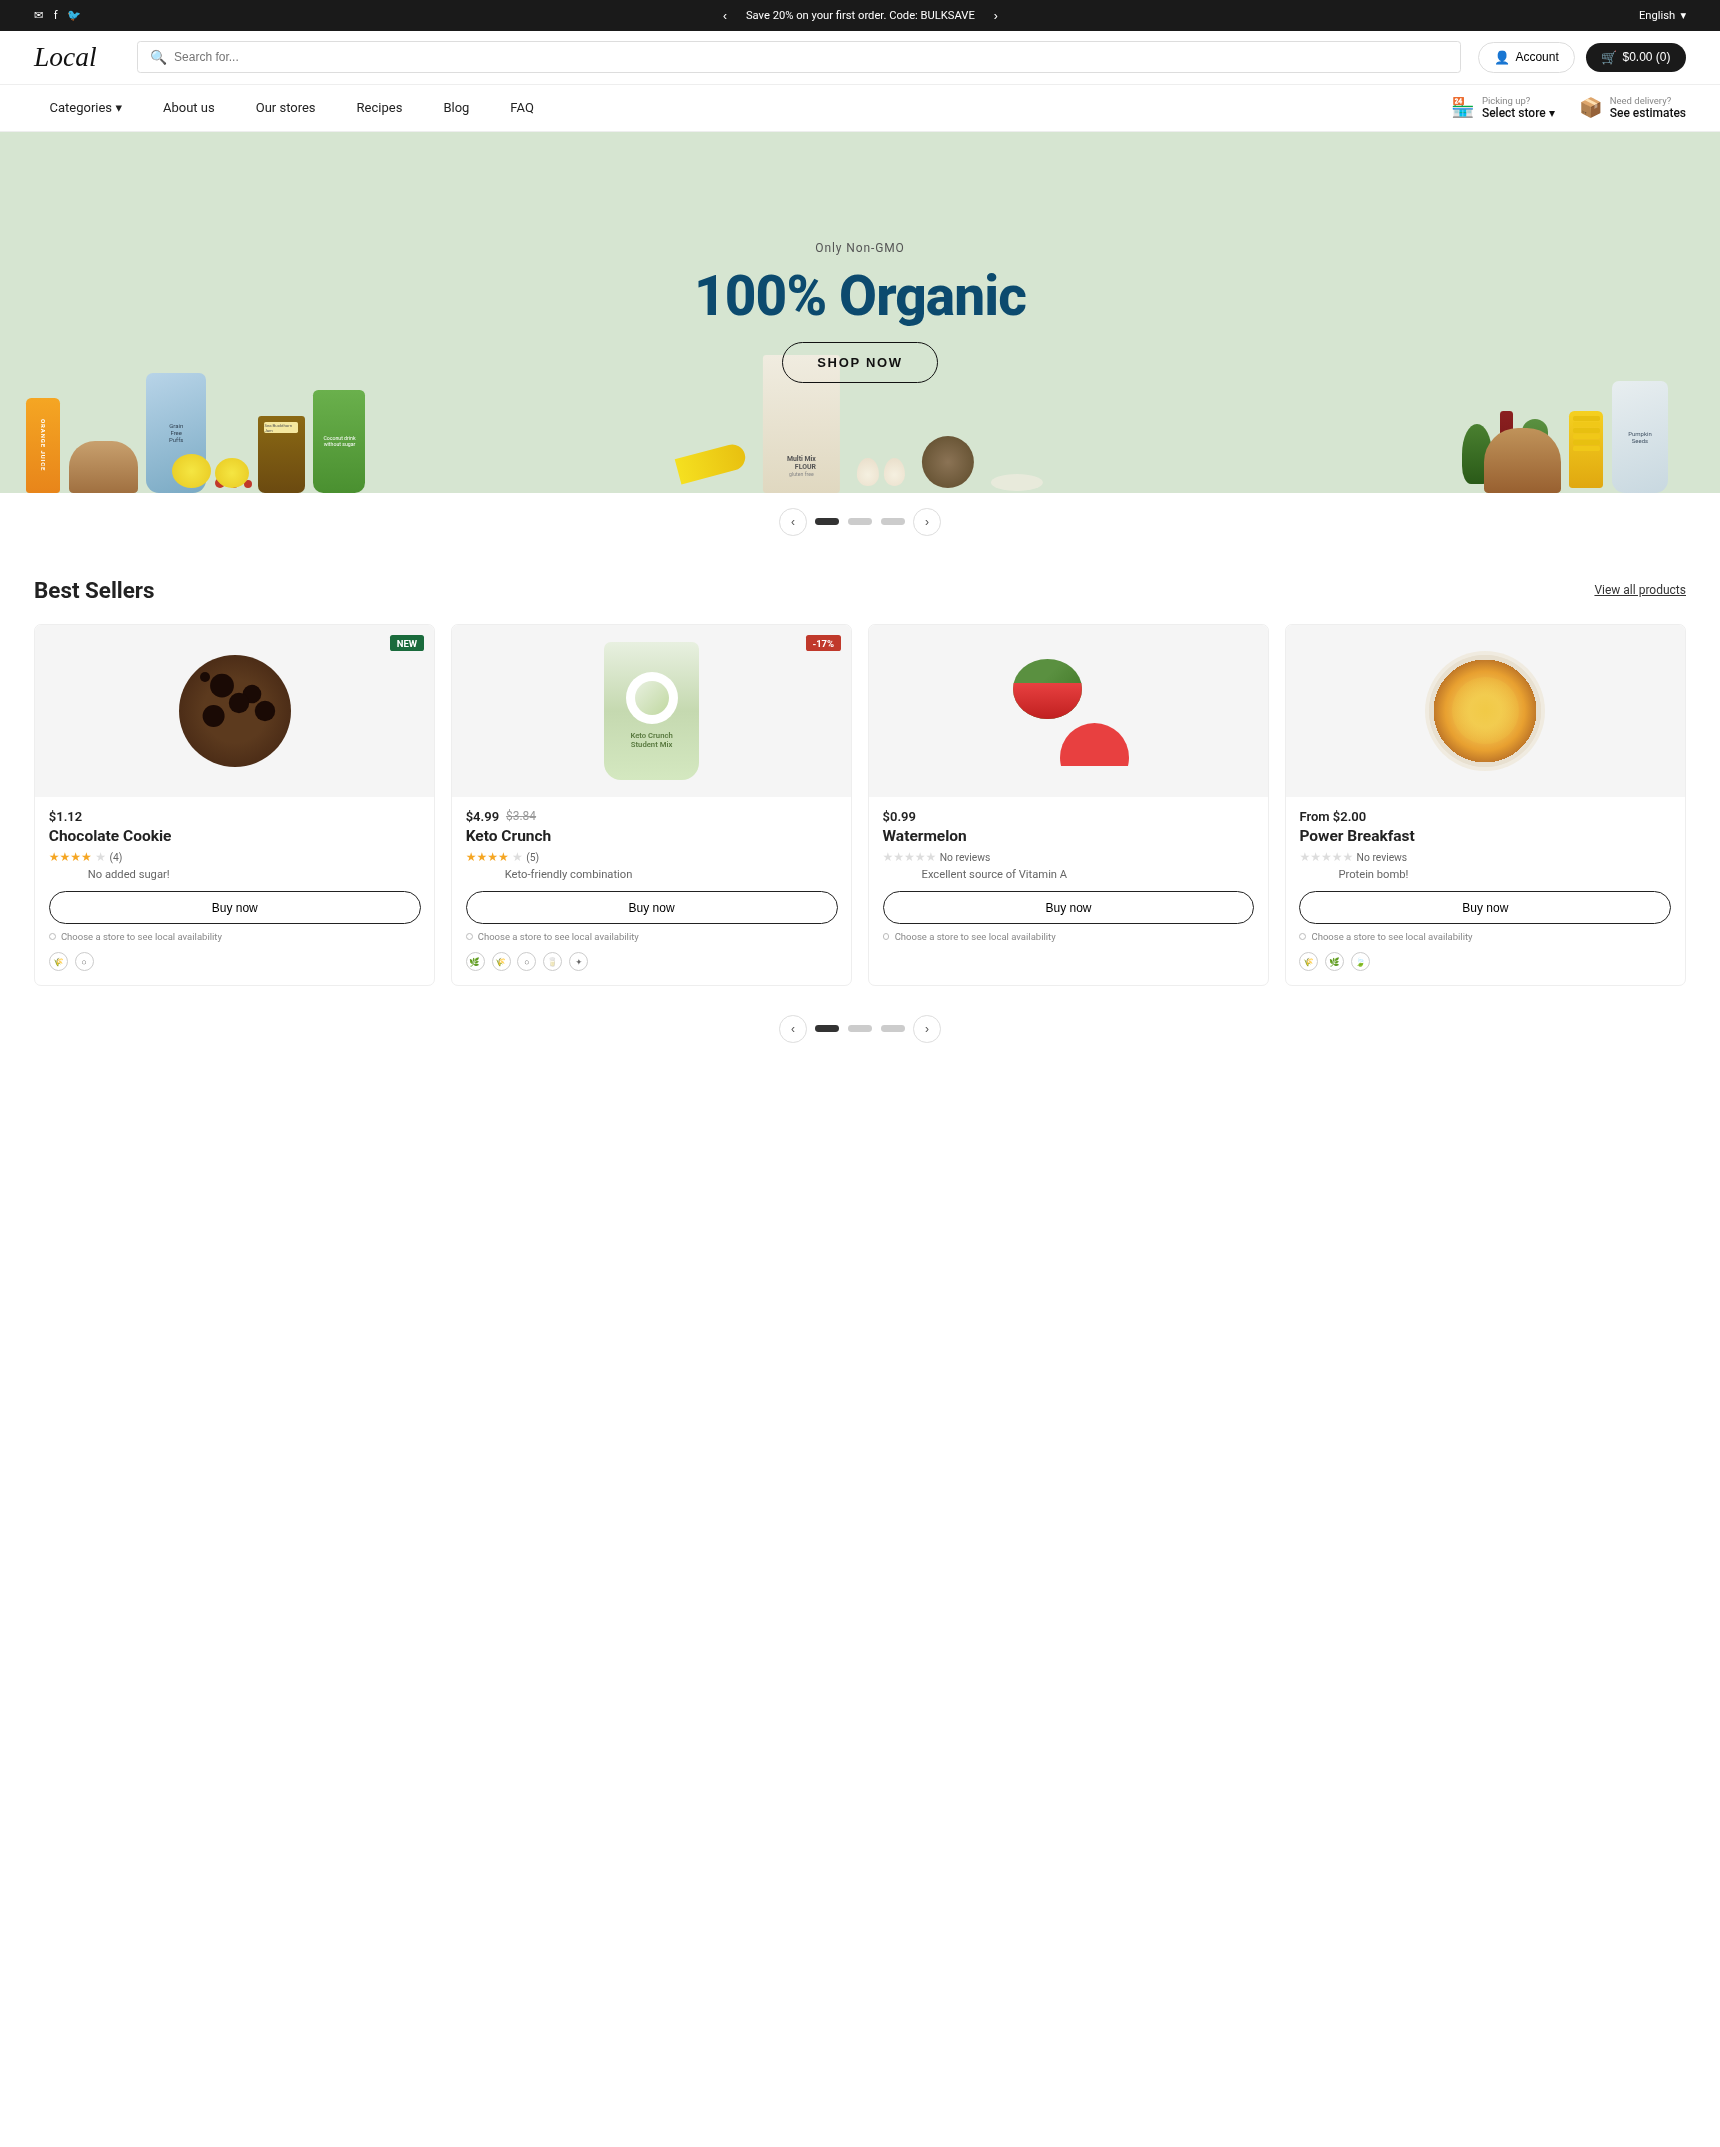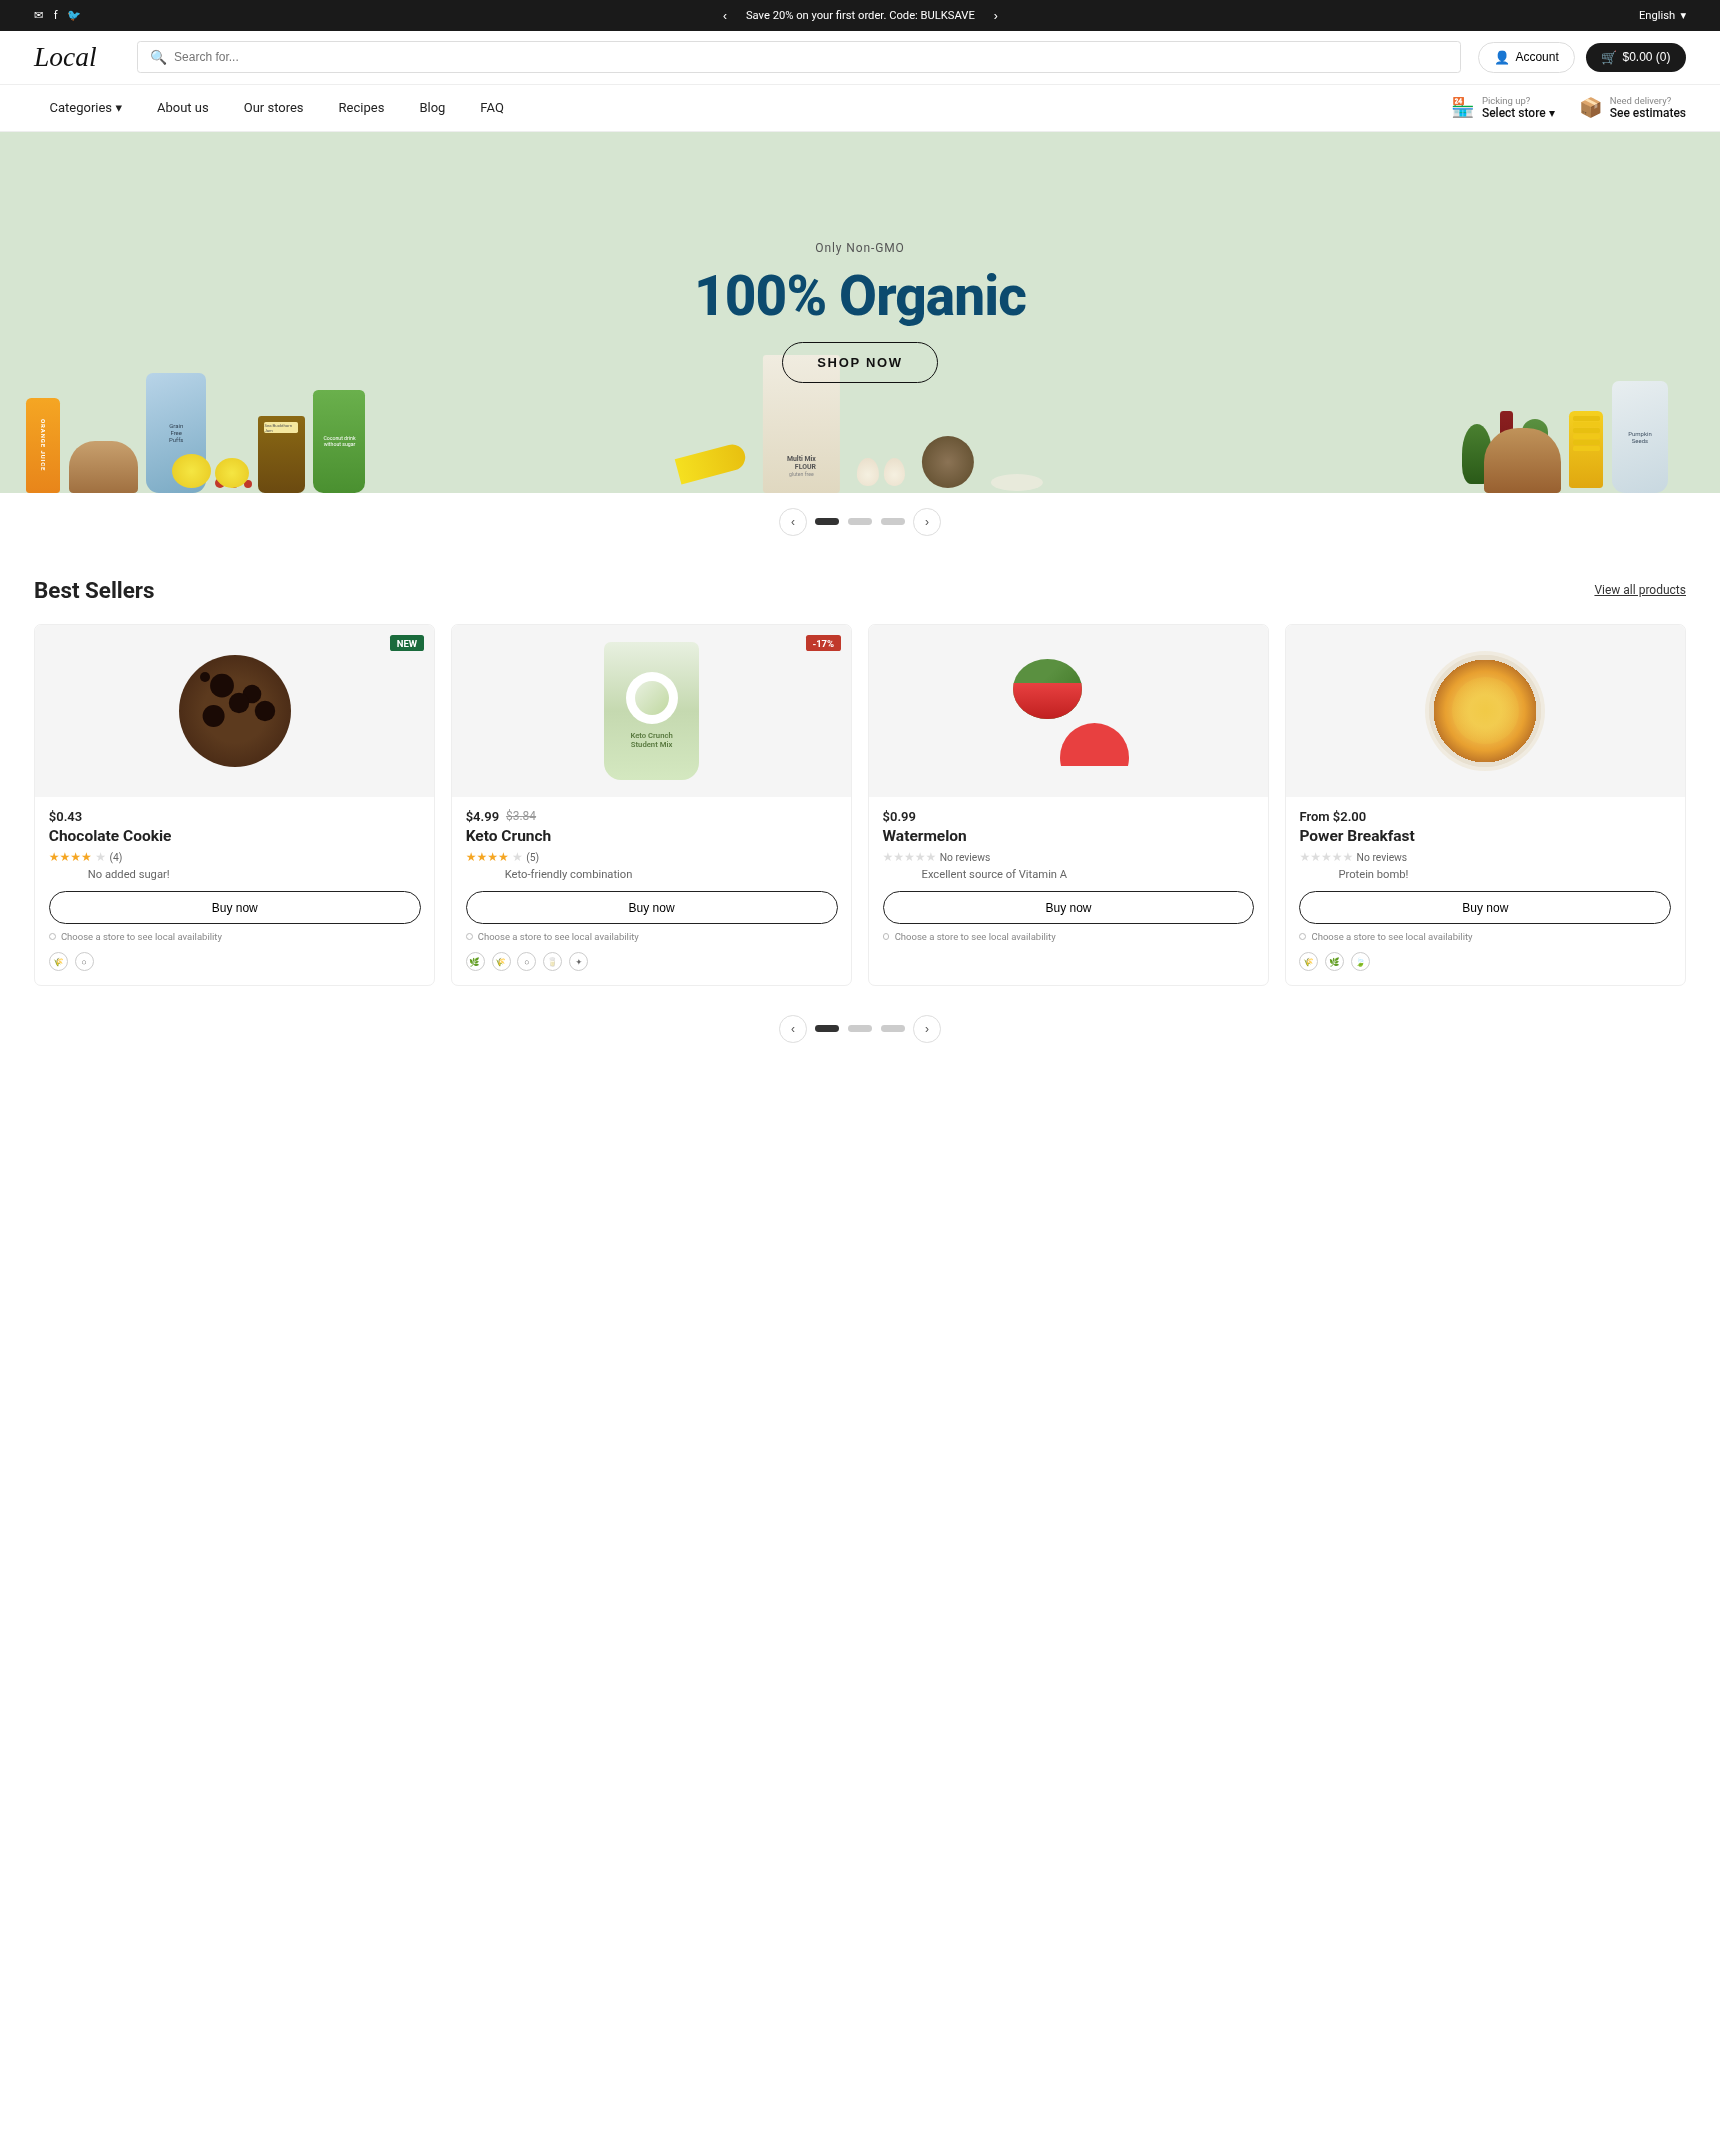--- a/index.html
+++ b/index.html
@@ -16,21 +16,21 @@
     .header { display: flex; align-items: center; padding: 10.3px 34px; border-bottom: 0.9px solid #eee; gap: 17px; }
     .logo { font-size: 27.5px; font-family: Georgia, serif; font-style: italic; font-weight: 400; color: #111; text-decoration: none; min-width: 86px; }
     .search-bar { flex: 1; display: flex; align-items: center; border: 0.9px solid #ddd; border-radius: 3.4px; padding: 6.9px 12px; gap: 6.9px; }
     .search-bar input { border: none; outline: none; font-size: 12px; flex: 1; background: transparent; color: #555; }
     .header-actions { display: flex; gap: 10.3px; align-items: center; }
     .btn-account { display: flex; align-items: center; gap: 5.2px; border: 0.9px solid #ddd; border-radius: 20.6px; padding: 6.9px 15.5px; background: #fff; font-size: 12px; cursor: pointer; }
     .btn-cart { display: flex; align-items: center; gap: 5.2px; border: none; border-radius: 20.6px; padding: 6.9px 15.5px; background: #1a1a1a; color: #fff; font-size: 12px; cursor: pointer; }
 
     
     .nav { display: flex; align-items: center; justify-content: space-between; padding: 0 34px; border-bottom: 0.9px solid #eee; }
-    .nav-left { display: flex; align-items: center; gap: 4px; }
+    .nav-left { display: flex; align-items: center; gap: 10px; }
     .nav-item { padding: 15.5px 15.5px; font-size: 13px; cursor: pointer; color: #222; display: flex; align-items: center; gap: 3.4px; white-space: nowrap; }
     .nav-right { display: flex; align-items: center; gap: 24px; }
     .nav-right-item { display: flex; align-items: center; gap: 6.9px; font-size: 11.2px; color: #444; cursor: pointer; }
     .nav-right-item .label { font-size: 9.5px; color: #888; }
     .nav-right-item .value { font-size: 12px; font-weight: 500; color: #111; display: flex; align-items: center; gap: 3.4px; }
 
     
     .hero { background: #d6e5d1; position: relative; overflow: hidden; height: 361px; display: flex; align-items: center; justify-content: center; }
     .hero-content { text-align: center; z-index: 2; position: relative; }
     .hero-subtitle { font-size: 12px; color: #555; letter-spacing: 0.9px; margin-bottom: 8.6px; }
@@ -267,21 +267,21 @@
 
   <div class="product-grid">
 
     <div class="product-card">
       <div class="product-img">
         <div class="product-badge">NEW</div>
         <div class="cookie-img"></div>
       </div>
       <div class="product-info">
         <div class="product-price">
-          <span>$0.43</span>
+          <span>$1.12</span>
         </div>
         <div class="product-name">Chocolate Cookie</div>
         <div class="product-stars">
           <span class="stars">★★★★</span>
             <span class="stars empty">★</span>
           <span class="review-count">(4)</span>
         </div>
         <div class="product-desc">No added sugar!</div>
       </div>
       <button class="btn-buy">Buy now</button>

